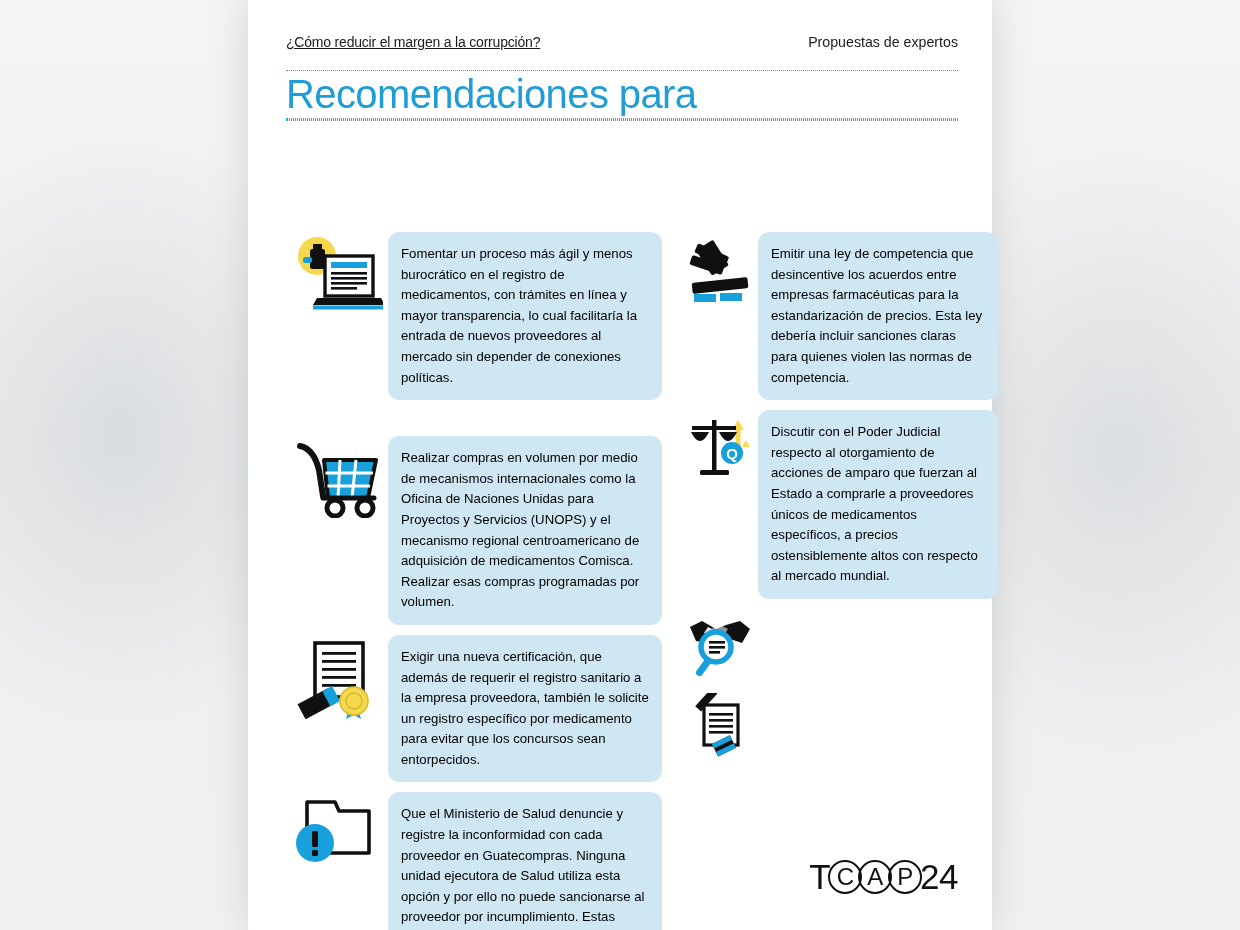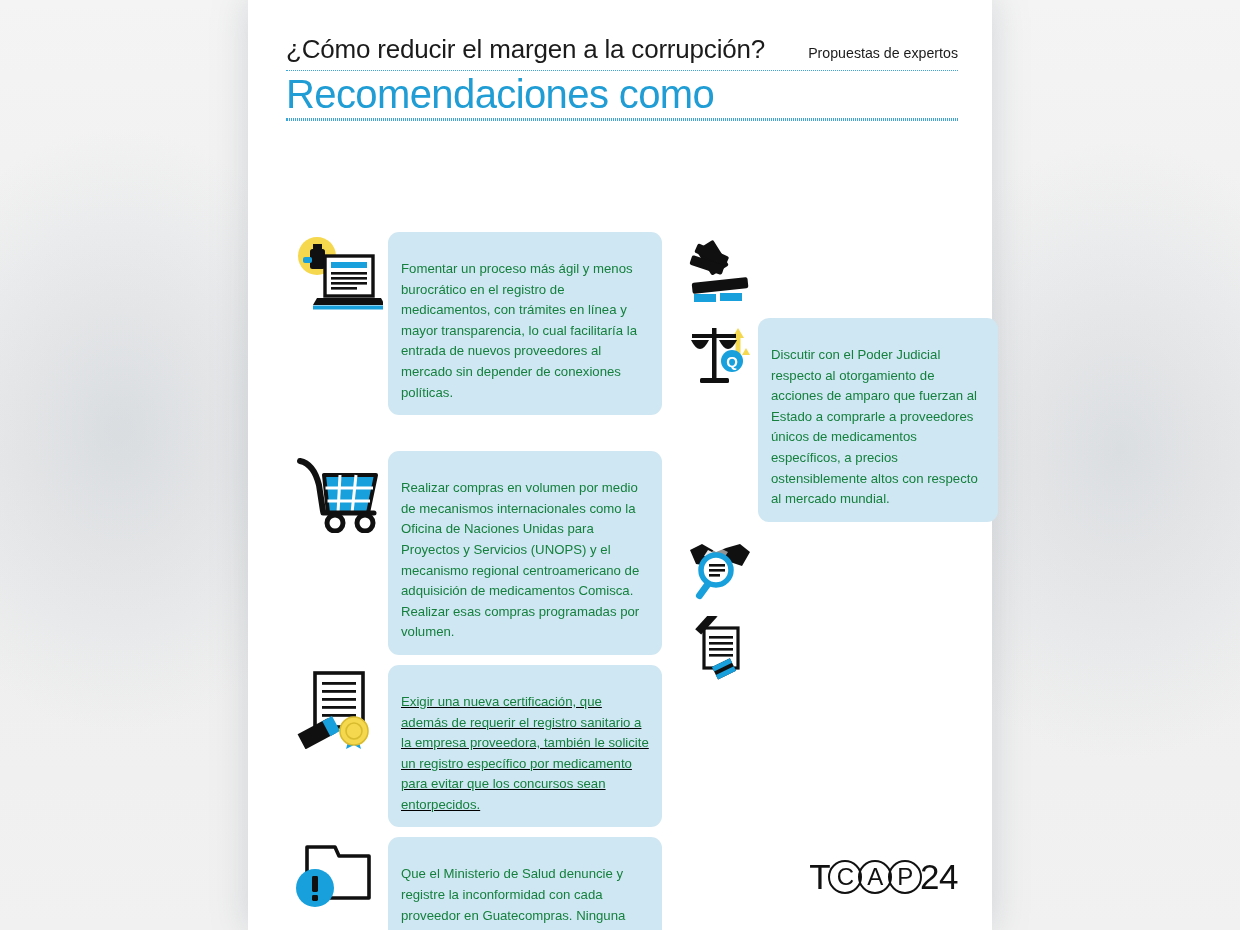--- a/index.html
+++ b/index.html
@@ -43,24 +43,25 @@
   
   .eyebrow-row {
     position: absolute;
     left: 0; top: 34px;
     width: 672px;
     display: flex;
     align-items: baseline;
     justify-content: space-between;
   }
   .kicker {
-    font-size: 26px;
+    font-size: 14px;
     color: #1b1b1b;
     letter-spacing: -0.2px;
     white-space: nowrap;
+    text-decoration: underline;
   }
   .tagline {
     font-size: 14.2px;
     color: #1b1b1b;
     white-space: nowrap;
     text-align: center;
   }
 
   .headline-block {
     position: absolute;
@@ -106,23 +107,23 @@
     display: flex;
     align-items: flex-start;
     justify-content: center;
   }
   .icon-slot.left  { width: 102px; padding-top: 4px; }
   .icon-slot.right { width: 76px;  padding-top: 4px; }
 
   .card {
     background: #cfe7f3;
     border-radius: 11px;
-    padding: 27px 13px 12px 13px;
+    padding: 12px 13px 12px 13px;
     box-sizing: border-box;
-    color: #15803d;
+    color: #000000;
     font-size: 13.2px;
     line-height: 20.6px;
   }
   .card.left  { width: 274px; }
   .card.right { width: 244px; }
   .card p { margin: 0; }
 
   
   .logo {
     position: absolute;
@@ -157,21 +158,21 @@
 <div class="page">
   <div class="inner">
 
     <div class="eyebrow-row">
       <div class="kicker">¿Cómo reducir el margen a la corrupción?</div>
       <div class="tagline">Propuestas de expertos</div>
     </div>
 
     <div class="headline-block">
       <div class="rule"></div>
-      <div class="hline">Recomendaciones como</div>
+      <div class="hline">Recomendaciones para</div>
       <div class="rule"></div>
       <div class="rule"></div>
       <div class="rule"></div>
     </div>
 
     <div class="cols">
 
       <div class="col col-left">
 
         <div class="item" style="margin-bottom:10px;">
@@ -208,21 +209,21 @@
               <line x1="29" y1="58" x2="80" y2="58" stroke="#101010" stroke-width="5" stroke-linecap="round"></line>
               <circle cx="41" cy="68" r="8" fill="#ffffff" stroke="#101010" stroke-width="5"></circle>
               <circle cx="71" cy="68" r="8" fill="#ffffff" stroke="#101010" stroke-width="5"></circle>
             </svg>
           </div>
           <div class="card left">
             <p>Realizar compras en volumen por medio de mecanismos internacionales como la Oficina de Naciones Unidas para Proyectos y Servicios (UNOPS) y el mecanismo regional centroamericano de adquisición de medicamentos Comisca. Realizar esas compras programadas por volumen.</p>
           </div>
         </div>
 
-        <div class="item" style="margin-bottom:10px;text-decoration:underline;">
+        <div class="item" style="margin-bottom:10px;">
           <div class="icon-slot left">
             <svg width="88" height="80" viewBox="0 0 88 80">
               <rect x="22" y="4" width="48" height="54" fill="#ffffff" stroke="#101010" stroke-width="3.6"></rect>
               <rect x="29" y="13" width="34" height="2.8" fill="#101010"></rect>
               <rect x="29" y="21" width="34" height="2.8" fill="#101010"></rect>
               <rect x="29" y="29" width="34" height="2.8" fill="#101010"></rect>
               <rect x="29" y="37" width="34" height="2.8" fill="#101010"></rect>
               <rect x="29" y="45" width="34" height="2.8" fill="#101010"></rect>
               <g transform="rotate(-28 30 62)">
                 <rect x="6" y="53" width="34" height="17" fill="#101010"></rect>
@@ -261,20 +262,23 @@
             <svg width="68" height="72" viewBox="0 0 68 72">
               <g transform="rotate(-32 34 30)">
                 <rect x="22" y="4" width="20" height="30" rx="2" fill="#101010"></rect>
                 <rect x="16" y="11" width="34" height="10" rx="2" fill="#101010" transform="rotate(56 33 16)"></rect>
               </g>
               <rect x="4" y="24" width="34" height="10" rx="2" fill="#101010" transform="rotate(18 21 29)"></rect>
               <rect x="6" y="44" width="56" height="11" rx="2" fill="#101010" transform="rotate(-6 34 49)"></rect>
               <rect x="8" y="58" width="22" height="8" fill="#18a0dc"></rect>
               <rect x="34" y="57" width="22" height="8" fill="#18a0dc"></rect>
             </svg>
+          </div>
+          <div class="card right">
+            <p>Emitir una ley de competencia que desincentive los acuerdos entre empresas farmacéuticas para la estandarización de precios. Esta ley debería incluir sanciones claras para quienes violen las normas de competencia.</p>
           </div>
         </div>
 
         <div class="item" style="margin-bottom:10px;">
           <div class="icon-slot right">
             <svg width="68" height="66" viewBox="0 0 68 66">
               <path d="M52 6 L58 16 L54.5 16 L54.5 40 L49.5 40 L49.5 16 L46 16 Z" fill="#f5d84e"></path>
               <path d="M60 26 L64 33 L56 33 Z" fill="#f5d84e"></path>
               <rect x="26" y="6" width="4.5" height="52" fill="#101010"></rect>
               <rect x="6" y="12" width="44" height="4" fill="#101010"></rect>

